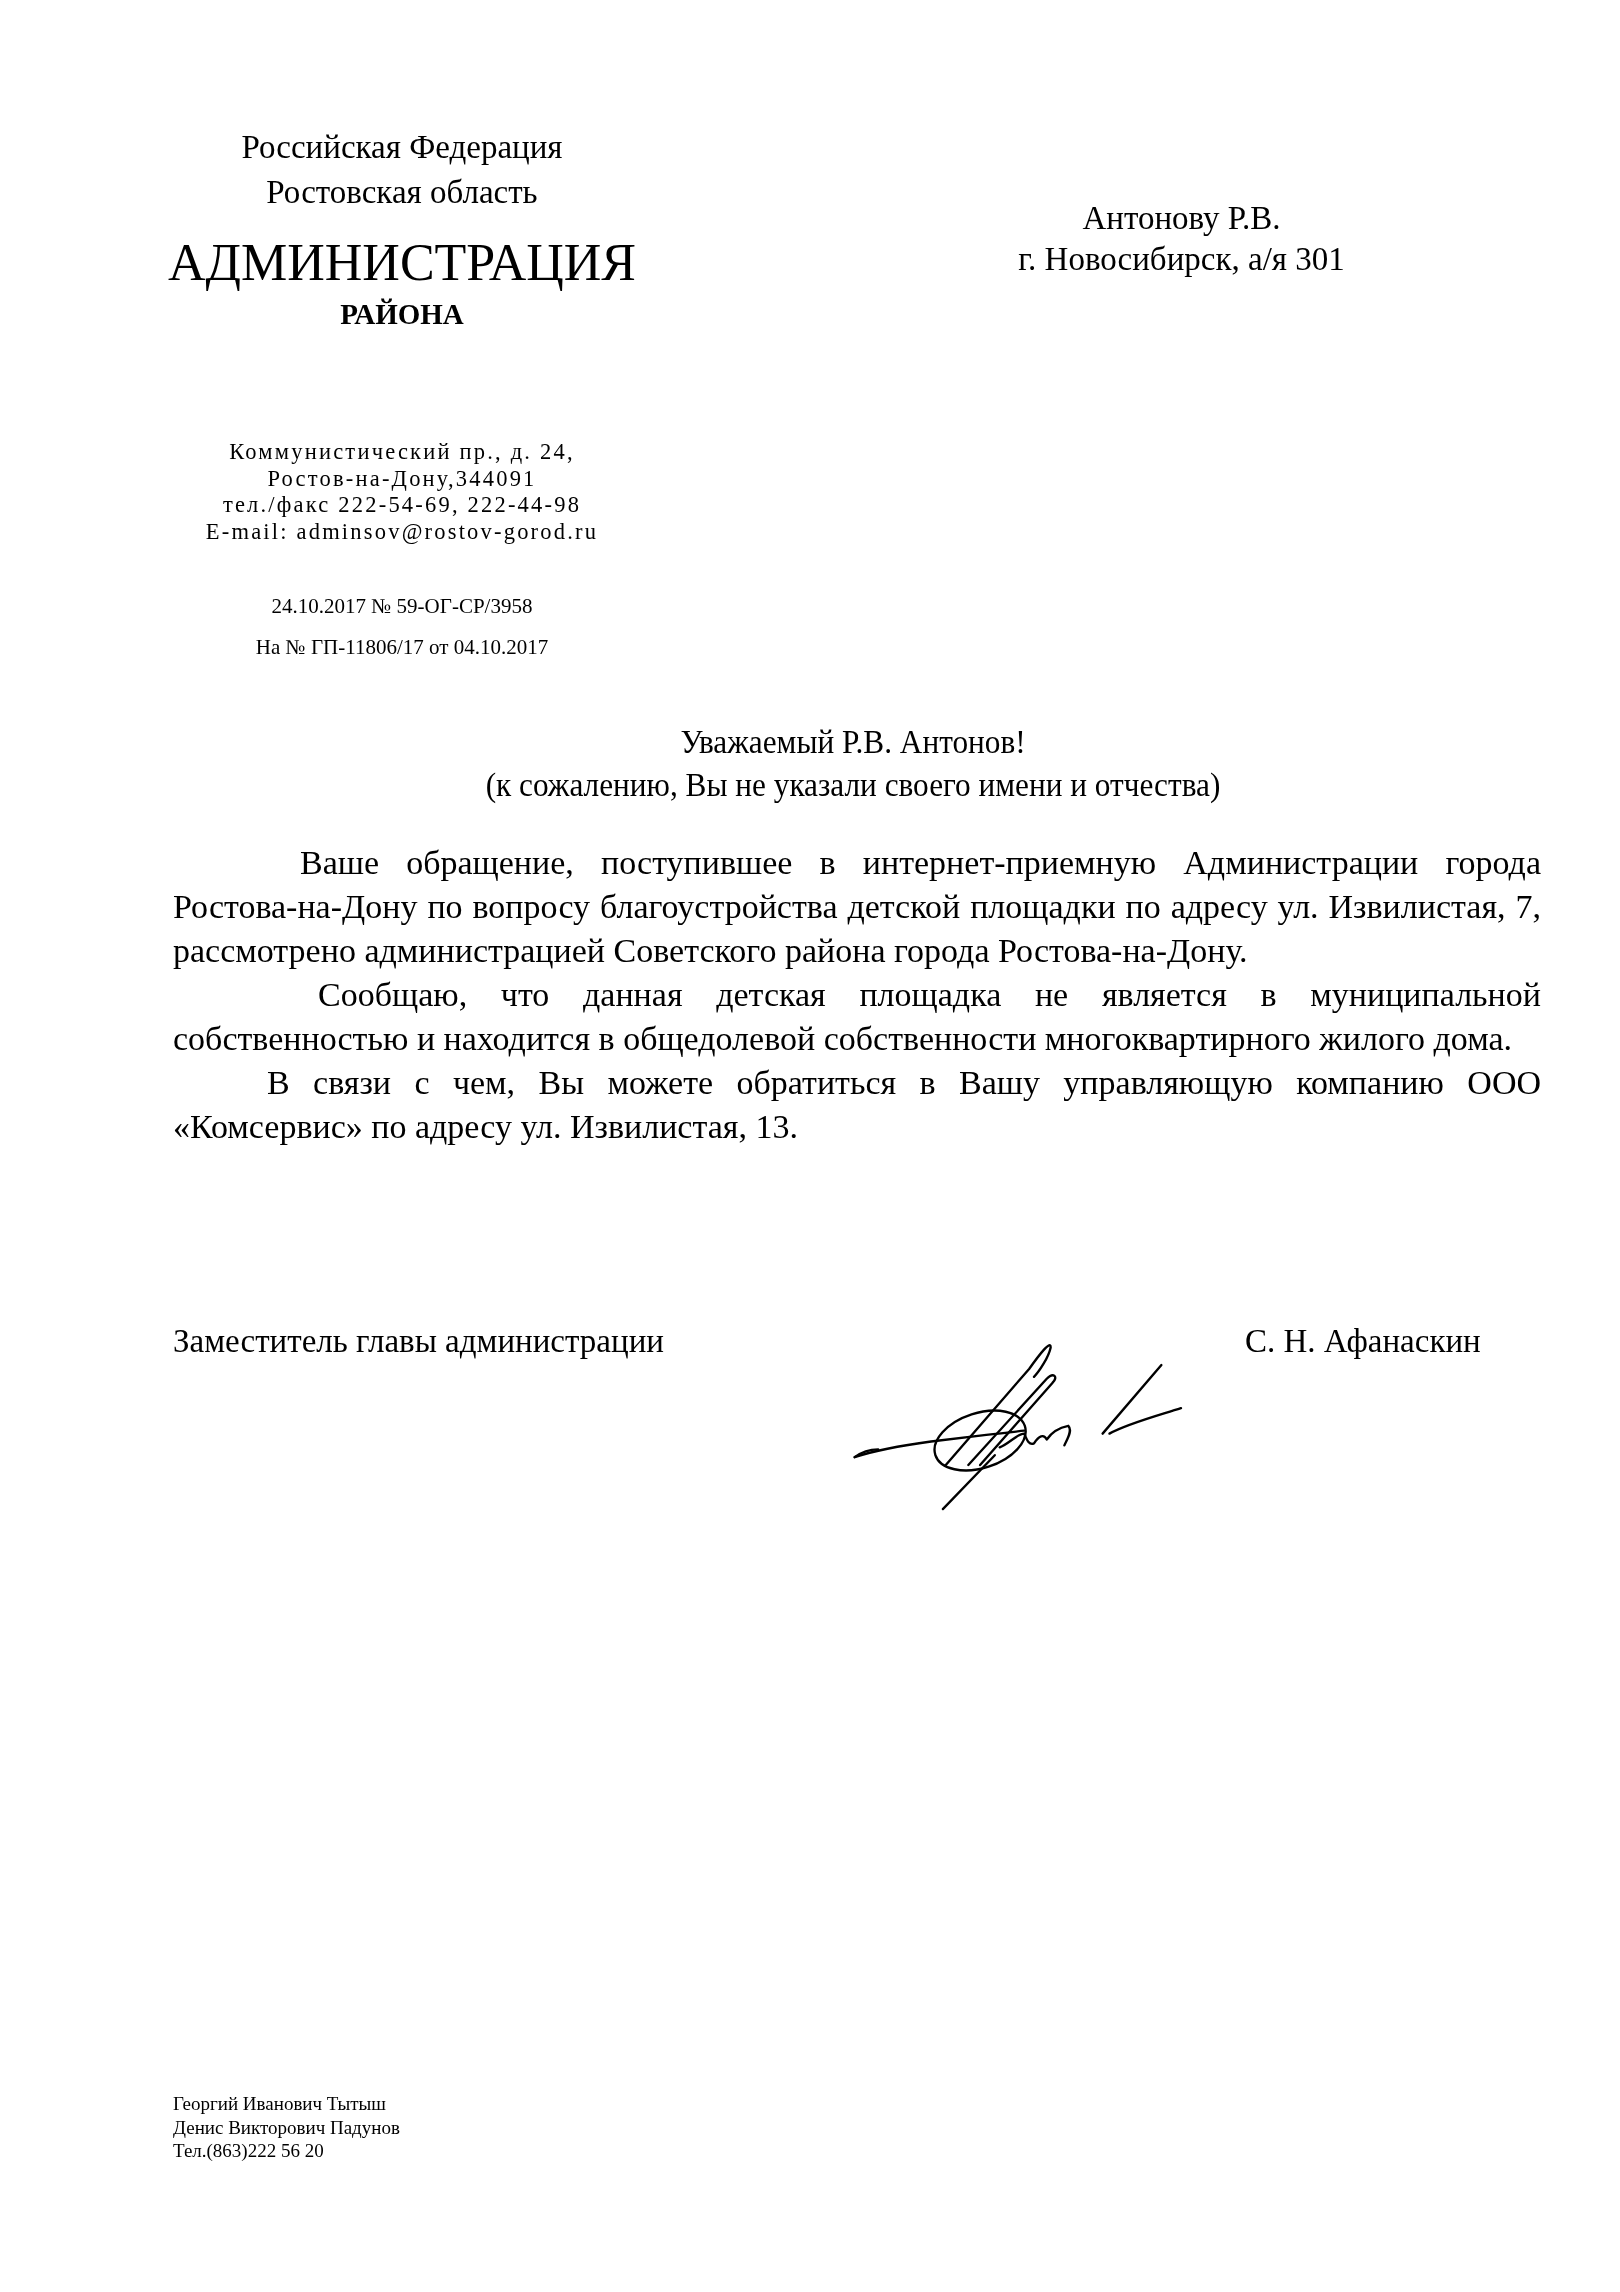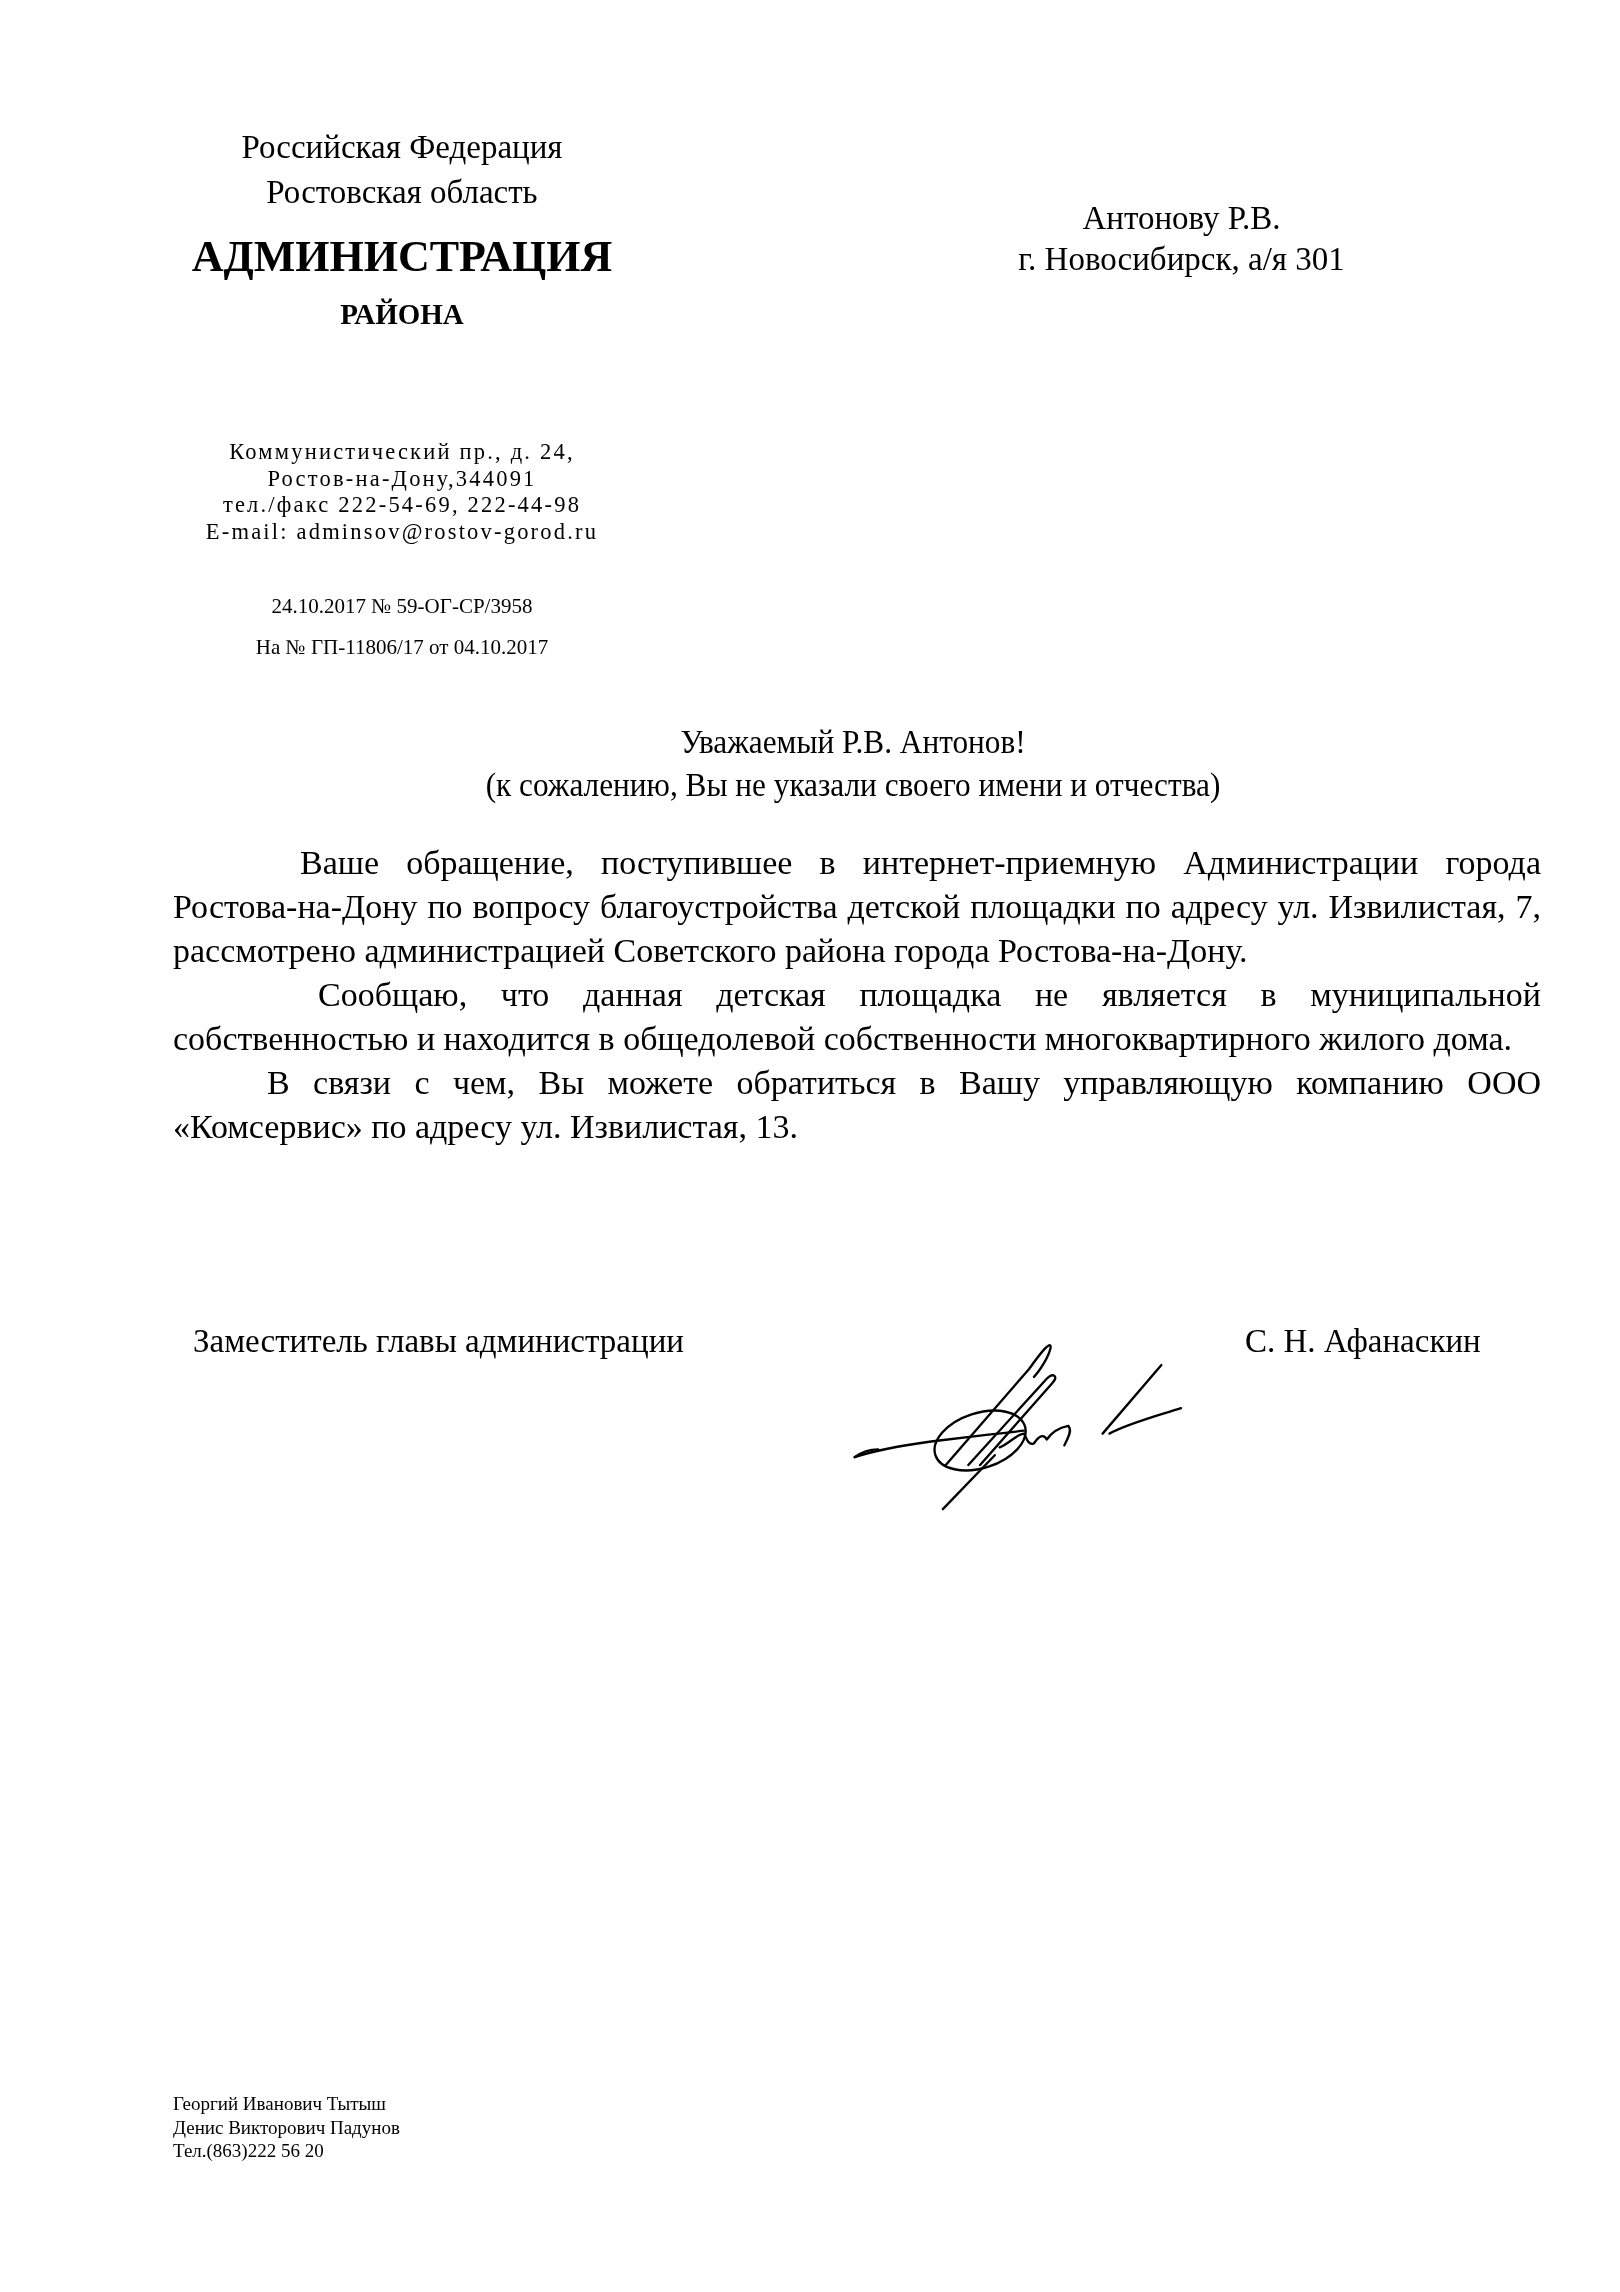--- a/index.html
+++ b/index.html
@@ -3,21 +3,21 @@
   <meta charset="utf-8">
   <style>
     html, body { margin: 0; padding: 0; background: #ffffff; }
     body {
       width: 1620px; height: 2293px; position: relative; overflow: hidden;
       font-family: "Liberation Serif", serif; color: #000;
     }
     .abs { position: absolute; white-space: nowrap; }
     .hdr-block { position: absolute; left: 147px; width: 510px; text-align: center; }
     .country { top: 125px; font-size: 33px; line-height: 45px; }
-    .org-title { top: 231px; font-size: 44px; font-weight: bold; line-height: 51px; }
+    .org-title { top: 237px; font-size: 52px; font-weight: normal; line-height: 51px; }
     .org-sub { top: 296px; font-size: 29px; font-weight: bold; line-height: 36px; }
     .address {
       top: 439px; font-size: 22.5px; line-height: 26.5px; letter-spacing: 2.2px;
     }
     .reg { font-size: 21px; line-height: 25.5px; }
     .reg1 { top: 594px; }
     .reg2 { top: 635px; }
     .recipient {
       position: absolute; left: 961px; width: 441px; text-align: center;
       top: 198px; font-size: 33px; line-height: 41px;
@@ -29,21 +29,21 @@
     }
     .body-text {
       position: absolute; left: 173px; width: 1368px; top: 841px;
       font-size: 34px; line-height: 44px; text-align: justify;
     }
     .body-text p { margin: 0; }
     .p1 { text-indent: 127px; }
     .p2 { text-indent: 145px; }
     .p3 { text-indent: 94px; }
     .sign-row { position: absolute; top: 1321px; font-size: 33px; line-height: 41px; }
-    .sign-title { left: 173px; margin-left: 20px; }
+    .sign-title { left: 173px; }
     .sign-name { left: 1245px; }
     .signature { position: absolute; left: 833px; top: 1318px; width: 353px; height: 196px; }
     .footer { position: absolute; left: 173px; top: 2092px; font-size: 19px; line-height: 23.5px; }
   </style>
 </head>
 <body>
 
 <div class="hdr-block country">
   <div>Российская Федерация</div>
   <div>Ростовская область</div>

